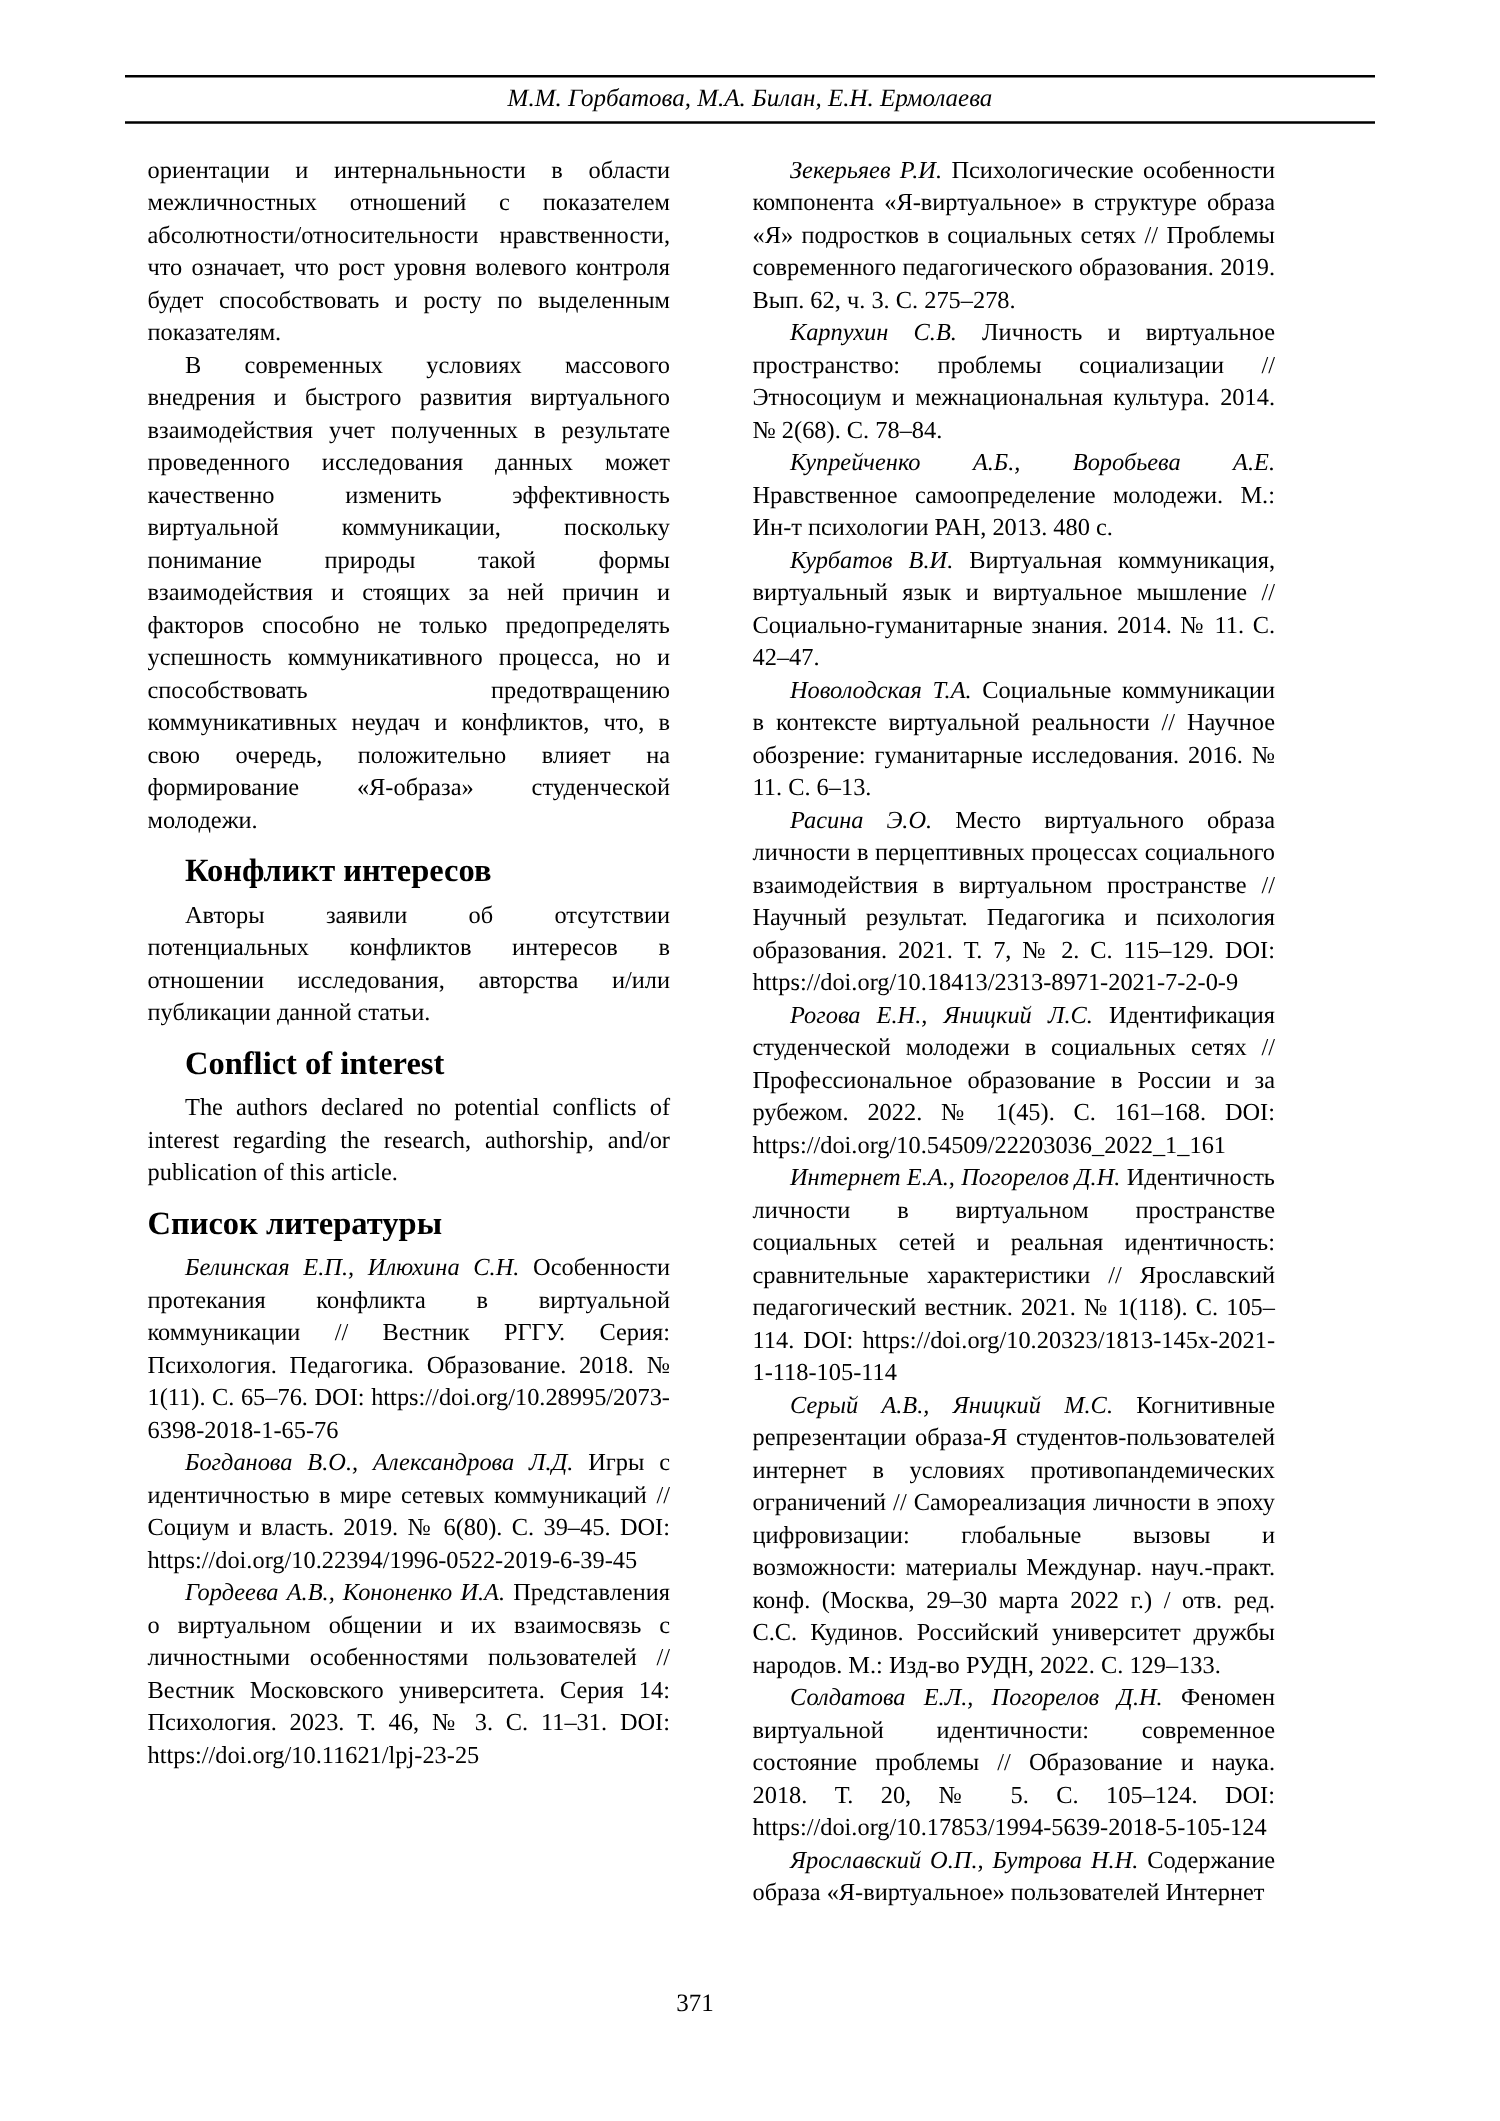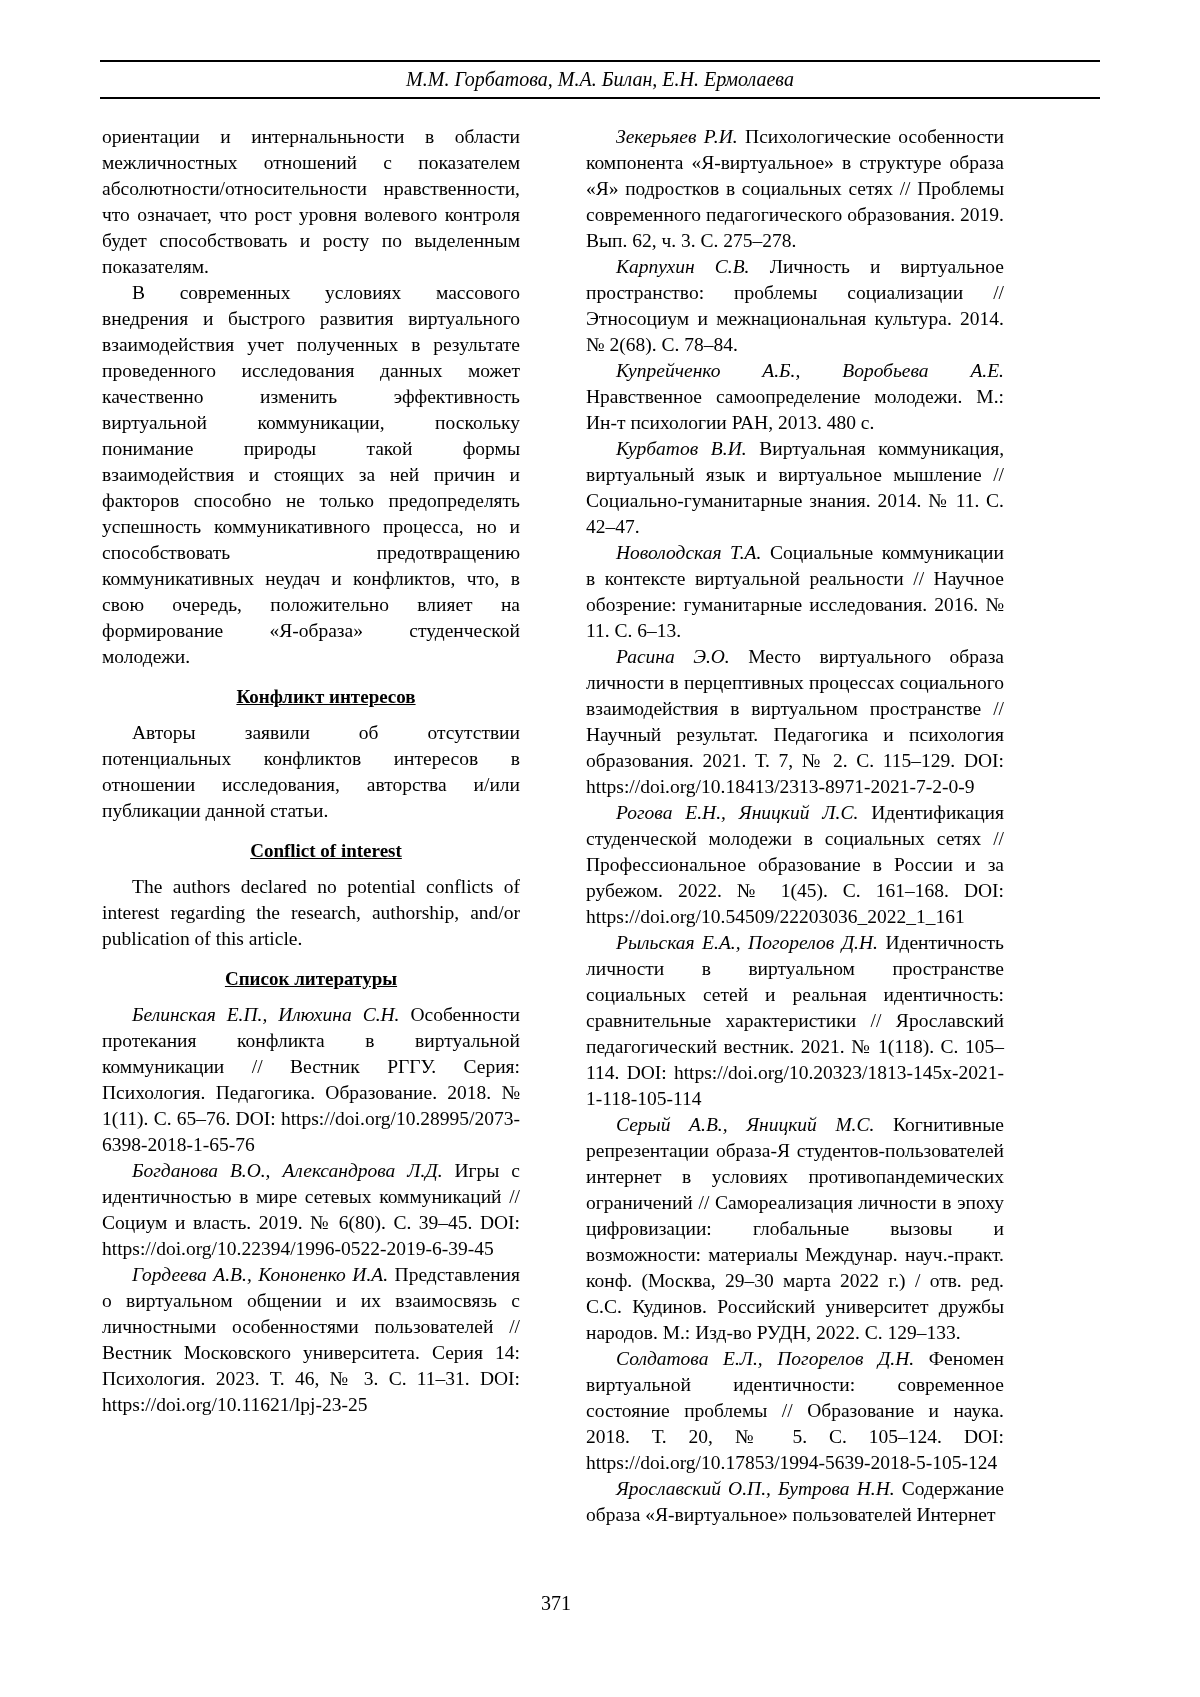--- a/index.html
+++ b/index.html
@@ -22,39 +22,38 @@
     text-align: center;
     font-style: italic;
     font-size: 20px;
     line-height: 24px;
     padding: 5px 0 6px 0;
     border-top: 2px solid #000;
     border-bottom: 2px solid #000;
   }
   .columns {
     position: absolute;
-    top: 124px; left: 102px; width: 902px;
+    top: 124px; left: 118px; width: 902px;
     display: flex;
     gap: 66px;
   }
   .col {
     width: 420px;
     text-align: justify;
     font-size: 19.5px;
     line-height: 26px;
   }
   p.body-p { margin: 0; }
   .indent { text-indent: 30px; }
   h3.heading {
-    font-size: 19px;
+    font-size: 26px;
     font-weight: bold;
     line-height: 26px;
     margin: 14px 0 10px 0;
-    text-align: center;
-    text-decoration: underline;
+    text-align: left;
   }
   p.ref { margin: 0; text-indent: 30px; }
   .ref-authors { font-style: italic; }
   .page-number {
     position: absolute;
     top: 1592px; left: 105px; width: 902px;
     text-align: center;
     font-size: 20px;
   }
 </style>
@@ -87,21 +86,21 @@
     </div>
 
     <div class="col">
       <p class="ref"><i class="ref-authors">Зекерьяев Р.И.</i> <span class="ref-text">Психологические особенности компонента «Я-виртуальное» в структуре образа «Я» подростков в социальных сетях // Проблемы современного педагогического образования. 2019. Вып. 62, ч. 3. С. 275–278.</span></p>
       <p class="ref"><i class="ref-authors">Карпухин С.В.</i> <span class="ref-text">Личность и виртуальное пространство: проблемы социализации // Этносоциум и межнациональная культура. 2014. № 2(68). С. 78–84.</span></p>
       <p class="ref"><i class="ref-authors">Купрейченко А.Б., Воробьева А.Е.</i> <span class="ref-text">Нравственное самоопределение молодежи. М.: Ин-т психологии РАН, 2013. 480 с.</span></p>
       <p class="ref"><i class="ref-authors">Курбатов В.И.</i> <span class="ref-text">Виртуальная коммуникация, виртуальный язык и виртуальное мышление // Социально-гуманитарные знания. 2014. № 11. С. 42–47.</span></p>
       <p class="ref"><i class="ref-authors">Новолодская Т.А.</i> <span class="ref-text">Социальные коммуникации в контексте виртуальной реальности // Научное обозрение: гуманитарные исследования. 2016. № 11. С. 6–13.</span></p>
       <p class="ref"><i class="ref-authors">Расина Э.О.</i> <span class="ref-text">Место виртуального образа личности в перцептивных процессах социального взаимодействия в виртуальном пространстве // Научный результат. Педагогика и психология образования. 2021. Т. 7, № 2. С. 115–129. DOI: https://doi.org/10.18413/2313-8971-2021-7-2-0-9</span></p>
       <p class="ref"><i class="ref-authors">Рогова Е.Н., Яницкий Л.С.</i> <span class="ref-text">Идентификация студенческой молодежи в социальных сетях // Профессиональное образование в России и за рубежом. 2022. № 1(45). С. 161–168. DOI: https://doi.org/10.54509/22203036_2022_1_161</span></p>
-      <p class="ref"><i class="ref-authors">Рыльская Е.А., Погорелов Д.Н.</i> <span class="ref-text">Идентичность личности в виртуальном пространстве социальных сетей и реальная идентичность: сравнительные характеристики // Ярославский педагогический вестник. 2021. № 1(118). С. 105–114. DOI: https://doi.org/10.20323/1813-145x-2021-1-118-105-114</span></p>
+      <p class="ref"><i class="ref-authors">Интернет Е.А., Погорелов Д.Н.</i> <span class="ref-text">Идентичность личности в виртуальном пространстве социальных сетей и реальная идентичность: сравнительные характеристики // Ярославский педагогический вестник. 2021. № 1(118). С. 105–114. DOI: https://doi.org/10.20323/1813-145x-2021-1-118-105-114</span></p>
       <p class="ref"><i class="ref-authors">Серый А.В., Яницкий М.С.</i> <span class="ref-text">Когнитивные репрезентации образа-Я студентов-пользователей интернет в условиях противопандемических ограничений // Самореализация личности в эпоху цифровизации: глобальные вызовы и возможности: материалы Междунар. науч.-практ. конф. (Москва, 29–30 марта 2022 г.) / отв. ред. С.С. Кудинов. Российский университет дружбы народов. М.: Изд-во РУДН, 2022. С. 129–133.</span></p>
       <p class="ref"><i class="ref-authors">Солдатова Е.Л., Погорелов Д.Н.</i> <span class="ref-text">Феномен виртуальной идентичности: современное состояние проблемы // Образование и наука. 2018. Т. 20, № 5. С. 105–124. DOI: https://doi.org/10.17853/1994-5639-2018-5-105-124</span></p>
       <p class="ref"><i class="ref-authors">Ярославский О.П., Бутрова Н.Н.</i> <span class="ref-text">Содержание образа «Я-виртуальное» пользователей Интернет</span></p>
     </div>
 
   </div>
 
   <div class="page-number">371</div>
 
 </div>

